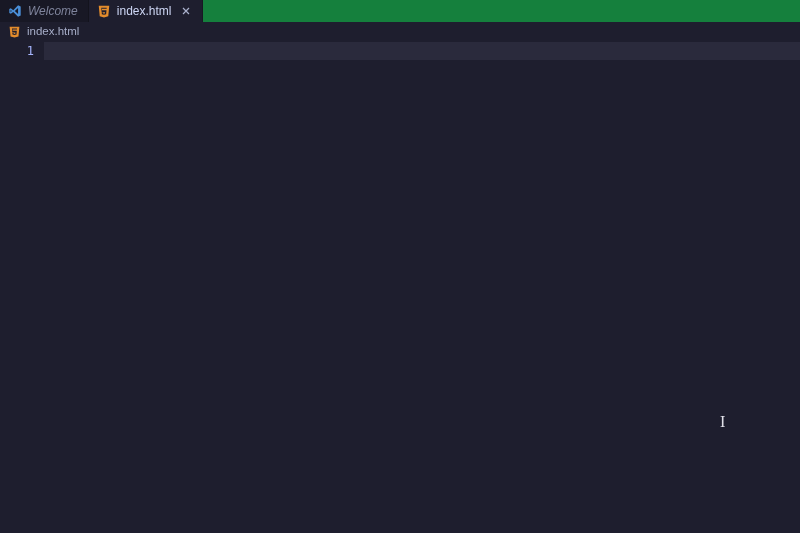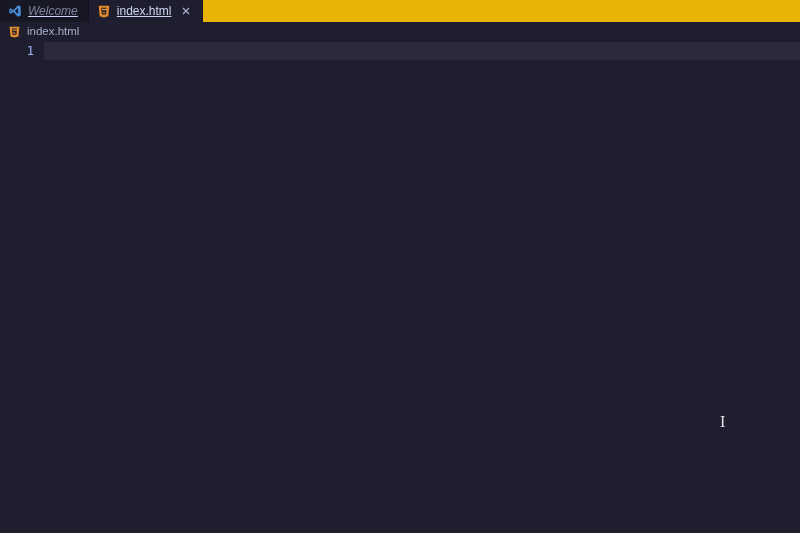--- a/index.html
+++ b/index.html
@@ -9,24 +9,23 @@
       background: #1e1e2e;
       font-family: -apple-system, "Segoe UI", sans-serif;
       font-size: 13px;
       color: #cdd6f4;
       overflow: hidden;
       position: relative;
     }
     .tab-bar {
       display: flex;
       height: 22px;
-      background: #eab308;
+      background: #15803d;
       align-items: stretch;
       user-select: none;
-      text-decoration: underline;
     }
     .tab {
       display: flex;
       align-items: center;
       gap: 6px;
       padding: 0 10px 0 8px;
       height: 100%;
       font-size: 12px;
       cursor: pointer;
       border-right: 1px solid rgba(0,0,0,0.2);

